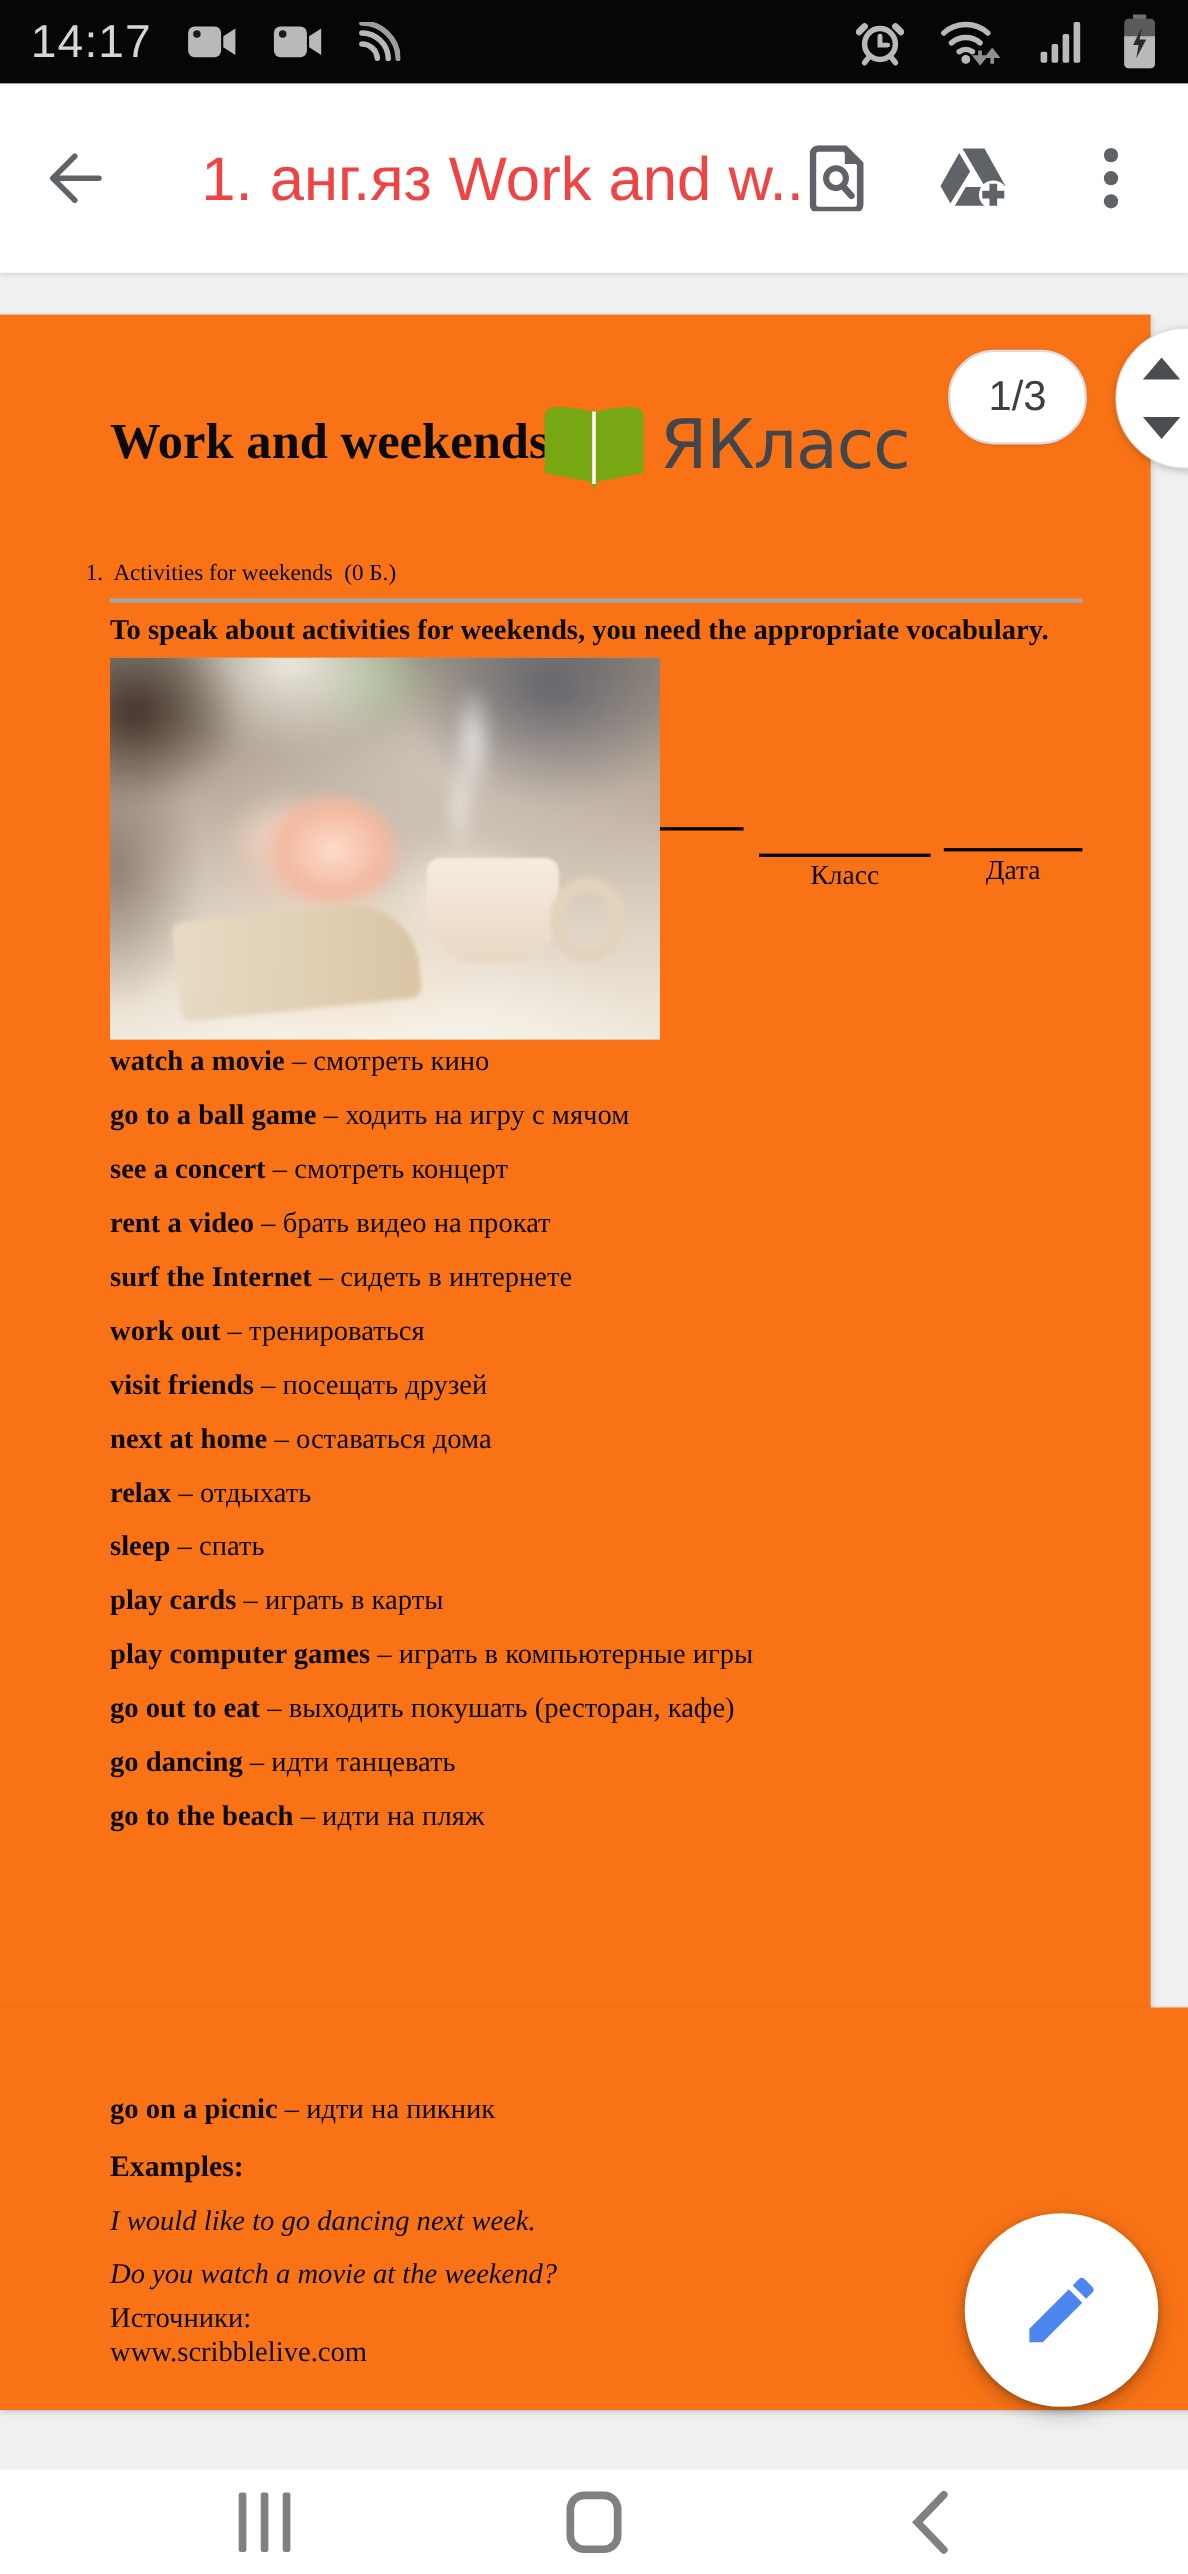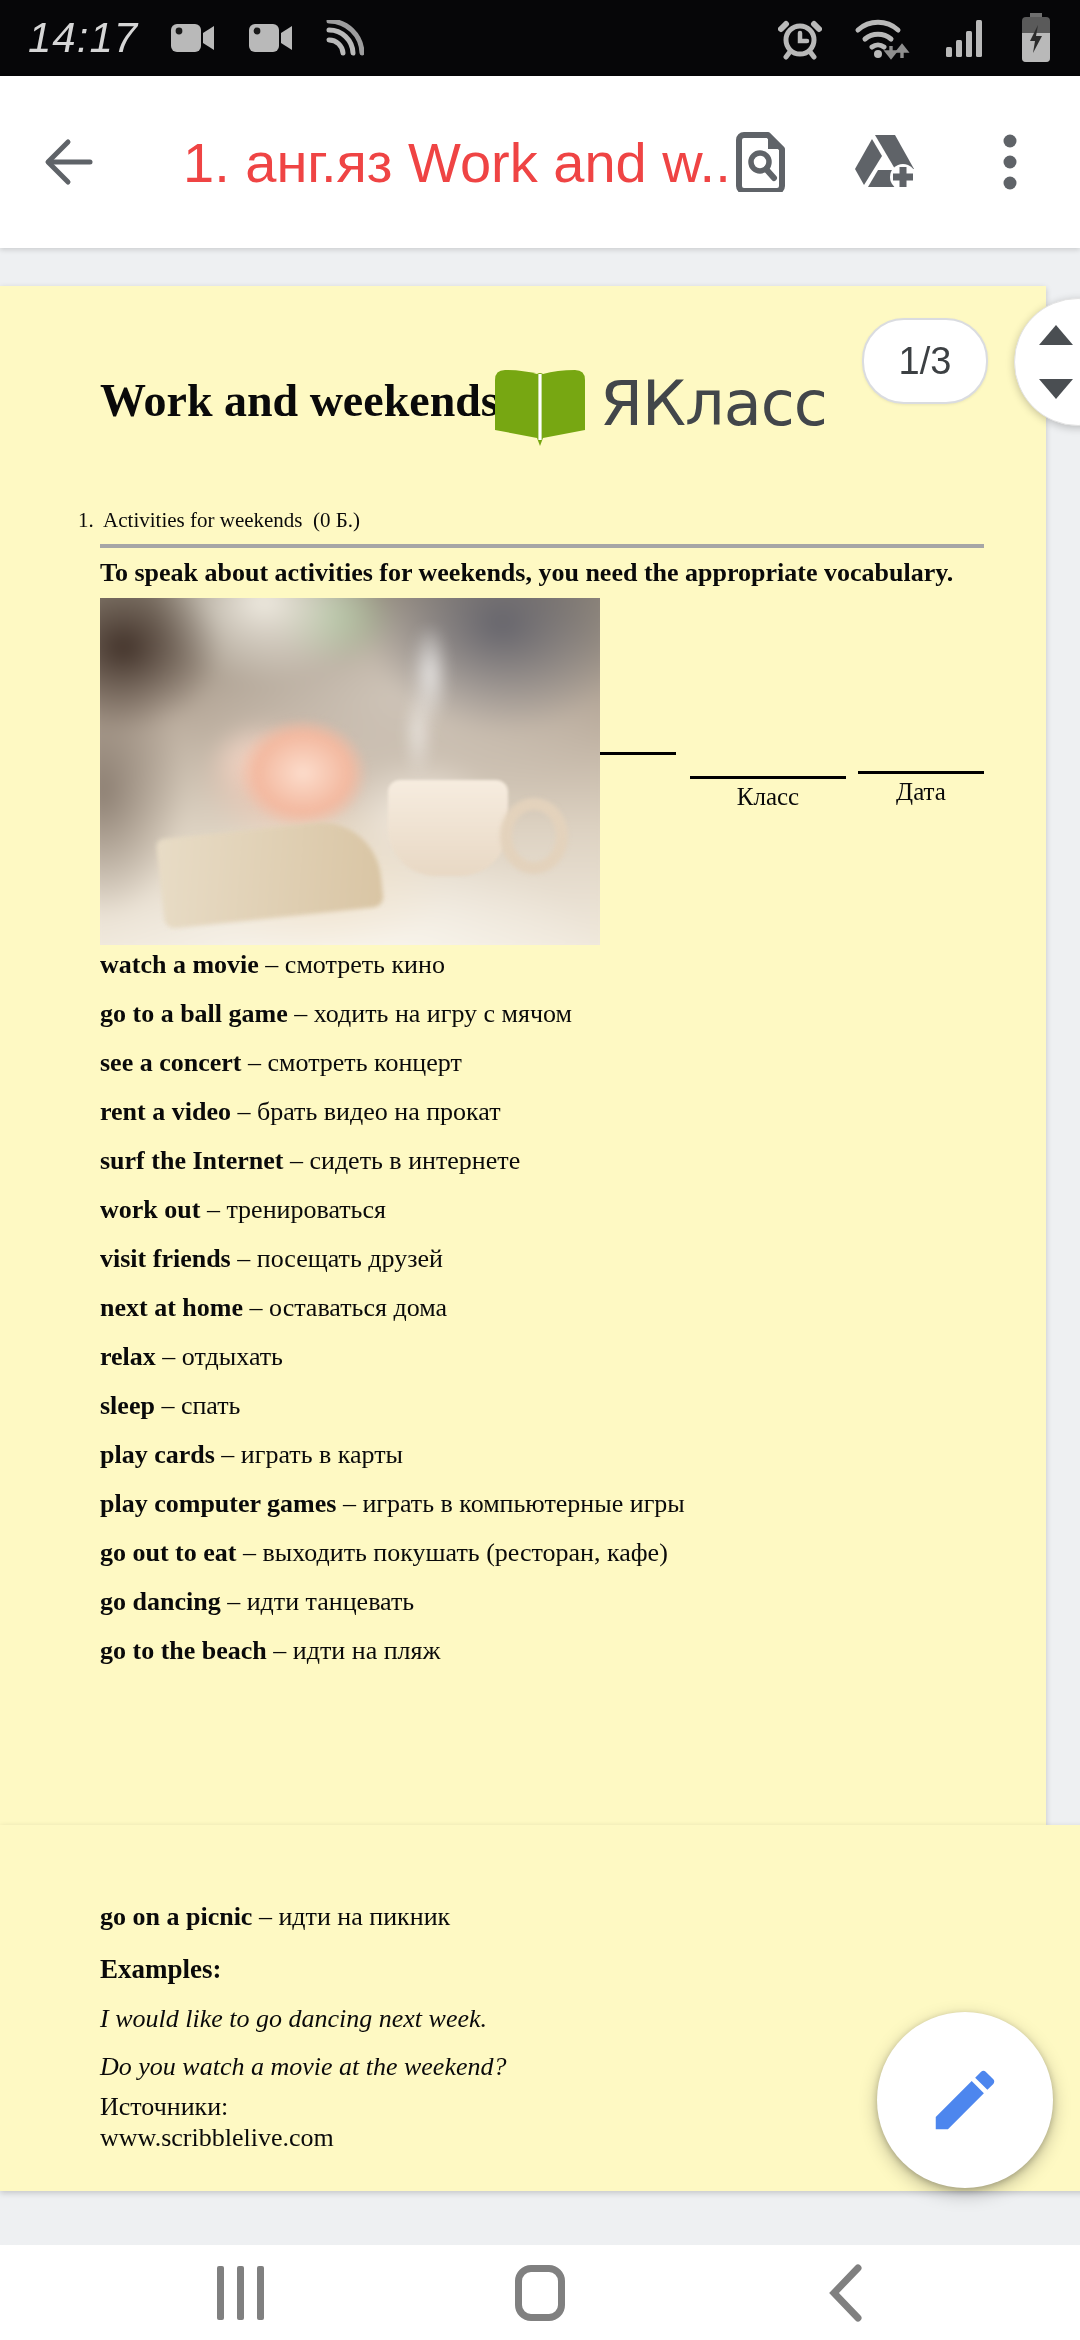--- a/index.html
+++ b/index.html
@@ -4,33 +4,33 @@
 <style>
   html,body{margin:0;padding:0;}
   body{
     width:1080px;height:2340px;position:relative;overflow:hidden;
     background:#eef0f2;font-family:"Liberation Sans",sans-serif;
     -webkit-font-smoothing:antialiased;
   }
   
   .status-bar{position:absolute;left:0;top:0;width:1080px;height:76px;background:#060608;
     display:flex;align-items:center;justify-content:space-between;padding:0 28px;box-sizing:border-box;}
-  .sb-left,.sb-right{display:flex;align-items:center;gap:32px;font-style:italic;}
+  .sb-left,.sb-right{display:flex;align-items:center;gap:32px;}
   .sb-time{color:#d6d6d6;font-size:42px;letter-spacing:1px;}
   .sb-icon{display:block;}
   
   .app-bar{position:absolute;left:0;top:76px;width:1080px;height:172px;background:#ffffff;
     display:flex;align-items:center;box-sizing:border-box;padding:0 28px;
     box-shadow:0 2px 5px rgba(0,0,0,.14);z-index:5;}
   .back-btn{width:72px;height:72px;display:flex;align-items:center;justify-content:center;flex:0 0 auto;margin-left:4px;}
   .app-title{color:#ef4444;font-size:56px;margin-left:79px;flex:1 1 auto;white-space:nowrap;overflow:hidden;}
   .bar-actions{display:flex;align-items:center;gap:60px;margin-right:10px;}
   .bar-btn{width:64px;height:64px;display:flex;align-items:center;justify-content:center;}
   
-  .page{position:absolute;left:0;width:1046px;background:#fef9c3;box-shadow:0 2px 6px rgba(0,0,0,.18);}
+  .page{position:absolute;left:0;width:1046px;background:#f97316;box-shadow:0 2px 6px rgba(0,0,0,.18);}
   .page1{top:286px;height:1555px;}
   .page2{top:1825px;height:366px;padding-left:44px;}
   .doc-title{position:absolute;left:100px;top:86px;margin:0;font-family:"Liberation Serif",serif;
     font-weight:bold;font-size:46px;line-height:58px;color:#0a0a0a;}
   .logo-book{position:absolute;left:493px;top:82px;}
   .logo-text{position:absolute;left:600px;top:80px;font-family:"DejaVu Sans",sans-serif;
     font-size:62px;line-height:76px;color:#42464a;letter-spacing:-1px;}
   .sig-row .sig-field{position:absolute;border-top:3px solid #000;}
   .sig-f1{left:100px;top:466px;width:576px;}
   .sig-f2{left:690px;top:466px;width:156px;margin-top:24px;}

